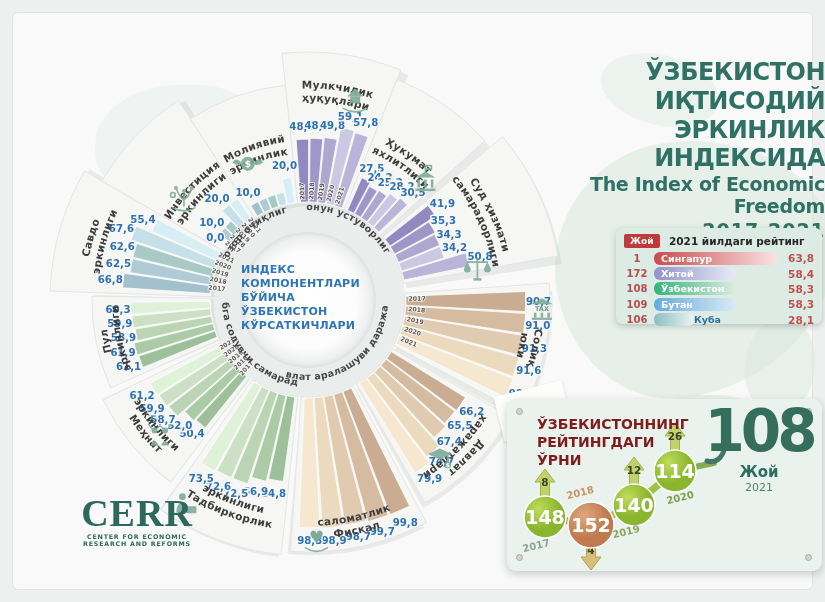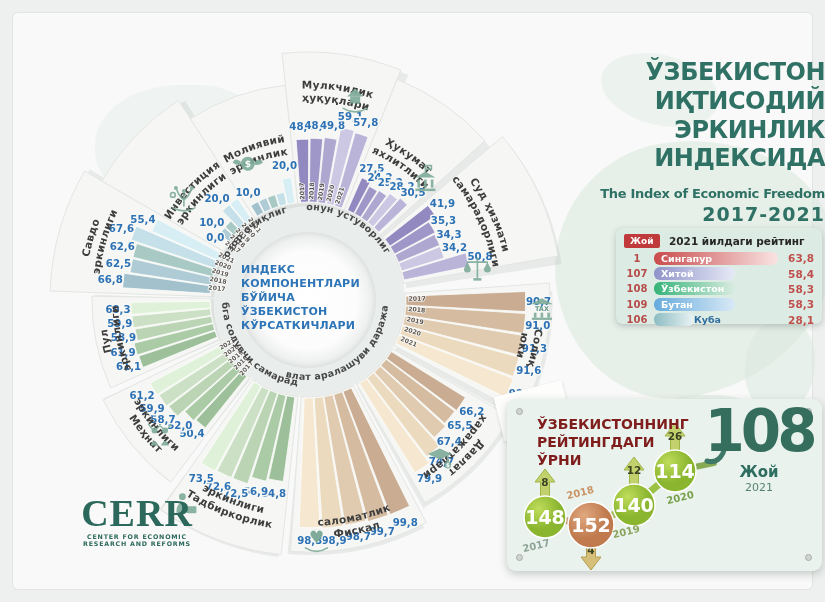--- a/index.html
+++ b/index.html
@@ -5,21 +5,21 @@
   html,body{margin:0;padding:0;background:#e9ebe9;}
   .page{position:relative;width:825px;height:602px;background:#eef0ef;overflow:hidden;
         font-family:"DejaVu Sans","Liberation Sans",sans-serif;}
   .canvas{position:absolute;inset:13px;background:#f8f9f8;border-radius:5px;box-shadow:0 0 0 1px #e2e5e3;}
   .map-blob{position:absolute;background:#d8e8dd;}
   #chart{position:absolute;left:0;top:0;z-index:2;}
   .center-label{position:absolute;left:241px;top:263px;width:134px;z-index:3;
     color:#2e75b8;font-weight:bold;font-size:11px;line-height:1.28;white-space:pre-line;letter-spacing:.2px;}
   .title-block{position:absolute;left:553px;top:58px;width:272px;text-align:right;z-index:3;}
   .title-l1,.title-l2{color:#2f7164;font-weight:bold;font-size:24px;letter-spacing:-.5px;line-height:1.2;}
-  .title-sub{color:#2f7164;font-weight:bold;font-size:13px;margin-top:13px;letter-spacing:-.3px;}
+  .title-sub{color:#2f7164;font-weight:bold;font-size:19px;margin-top:0;letter-spacing:-.3px;}
   .title-period{color:#2f7164;font-weight:bold;font-size:19px;margin-top:2px;letter-spacing:1px;}
   .rank-table{position:absolute;left:616px;top:228px;width:206px;height:96px;background:#dcebe3;
     border-radius:7px;box-shadow:0 2px 6px rgba(40,60,50,.25);z-index:4;padding:6px 8px;box-sizing:border-box;}
   .rt-head{display:flex;align-items:center;}
   .rt-rank-hdr{background:#c03a3c;color:#fff;font-size:9px;font-weight:bold;padding:2px 6px;border-radius:2px;}
   .rt-title{flex:1;text-align:center;font-size:10.5px;font-weight:bold;color:#272727;}
   .rt-rows{margin-top:3px;}
   .rt-row{display:flex;align-items:center;height:14.4px;margin-bottom:1px;}
   .rt-rank{width:26px;text-align:center;color:#b64d4b;font-size:10px;font-weight:bold;}
   .rt-barwrap{flex:1;position:relative;height:13px;margin:0 4px;}
@@ -399,21 +399,21 @@
     </div>
     <div class="rt-rows" id="table-rows">
         <div class="rt-row">
           <span class="rt-rank">1</span>
           <span class="rt-barwrap">
             <span class="rt-bar" style="width: 100%; background: linear-gradient(90deg, rgb(201, 75, 77), rgb(249, 228, 227)); color: rgb(255, 255, 255);">Сингапур</span>
           </span>
           <span class="rt-score">63,8</span>
         </div>
         <div class="rt-row">
-          <span class="rt-rank">107</span>
+          <span class="rt-rank">172</span>
           <span class="rt-barwrap">
             <span class="rt-bar" style="width: 65.1059%; background: linear-gradient(90deg, rgb(144, 147, 201), rgb(230, 234, 246)); color: rgb(255, 255, 255);">Хитой</span>
           </span>
           <span class="rt-score">58,4</span>
         </div>
         <div class="rt-row">
           <span class="rt-rank">108</span>
           <span class="rt-barwrap">
             <span class="rt-bar" style="width: 64.9944%; background: linear-gradient(90deg, rgb(53, 179, 120), rgb(218, 236, 225)); color: rgb(255, 255, 255);">Ўзбекистон</span>
           </span>

